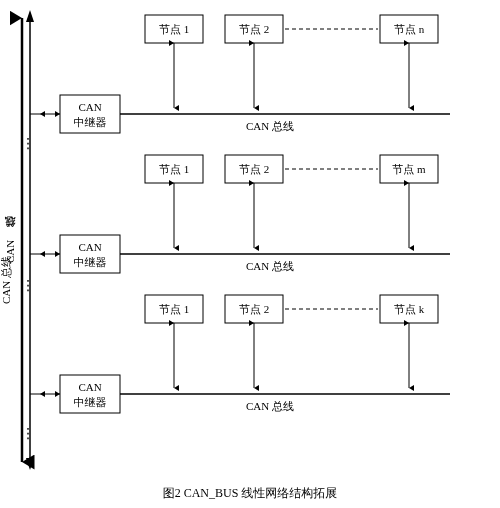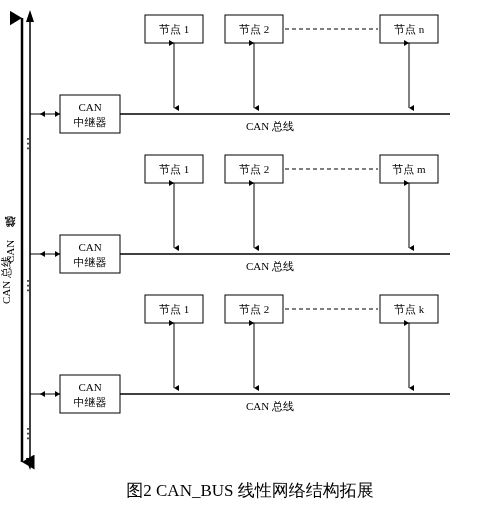--- a/index.html
+++ b/index.html
@@ -27,21 +27,21 @@
       width: 500px;
       height: 490px;
     }
 
     .caption {
       position: absolute;
       bottom: 6px;
       left: 0;
       width: 500px;
       text-align: center;
-      font-size: 17px;
+      font-size: 12px;
       color: #000;
     }
   </style>
 </head>
 <body>
 
 <div class="main-container">
   <svg class="diagram-svg" viewBox="0 0 500 490">
 
     <defs>

